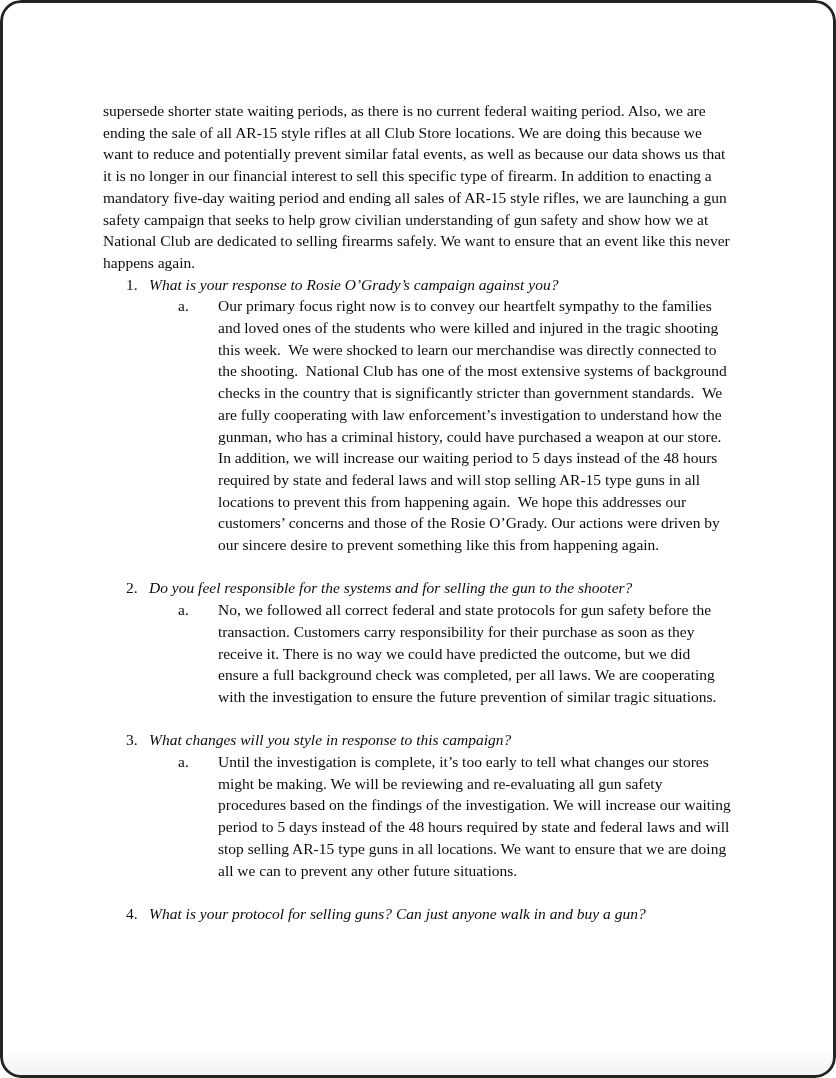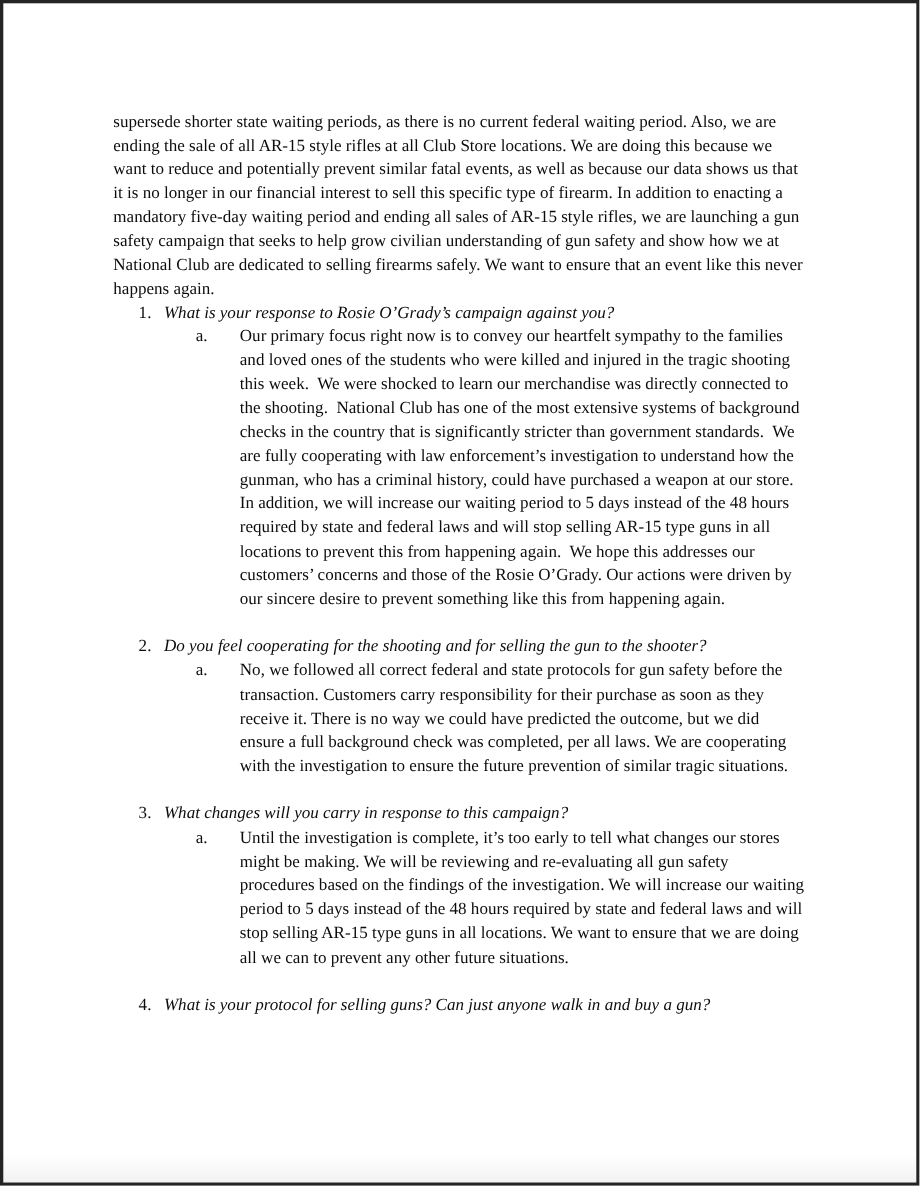--- a/index.html
+++ b/index.html
@@ -1,20 +1,20 @@
 <!DOCTYPE html>
 <html style="--page-border: #242424; --text: #0c0c0c; --background: #ffffff;"><head>
 <meta charset="utf-8">
 <style>
   :root {
     --page-border: #242424;
     --text: #0c0c0c;
     --background: #ffffff;
   }
-  * { margin: 0; padding: 0; box-sizing: border-box; }
+  * { margin: 0; padding: 0; box-sizing: border-box; border-radius: 21px; }
   html, body {
     width: 836px;
     background: #ffffff;
   }
   .page {
     position: relative;
     width: 836px;
     height: 1078px;
     background: var(--background);
     border: 3px solid var(--page-border);
@@ -87,32 +87,32 @@
         </div>
         <div class="a-row">
           <span class="a-label">a.</span>
           <span class="a-text">Our primary focus right now is to convey our heartfelt sympathy to the families and loved ones of the students who were killed and injured in the tragic shooting this week.  We were shocked to learn our merchandise was directly connected to the shooting.  National Club has one of the most extensive systems of background checks in the country that is significantly stricter than government standards.  We are fully cooperating with law enforcement’s investigation to understand how the gunman, who has a criminal history, could have purchased a weapon at our store. In addition, we will increase our waiting period to 5 days instead of the 48 hours required by state and federal laws and will stop selling AR-15 type guns in all locations to prevent this from happening again.  We hope this addresses our customers’ concerns and those of the Rosie O’Grady. Our actions were driven by our sincere desire to prevent something like this from happening again.</span>
         </div>
       </div>
 
       <div class="qa">
         <div class="q-row">
           <span class="q-num">2.</span>
-          <span class="q-text">Do you feel cooperating for the shooting and for selling the gun to the shooter?</span>
+          <span class="q-text">Do you feel responsible for the systems and for selling the gun to the shooter?</span>
         </div>
         <div class="a-row">
           <span class="a-label">a.</span>
           <span class="a-text">No, we followed all correct federal and state protocols for gun safety before the transaction. Customers carry responsibility for their purchase as soon as they receive it. There is no way we could have predicted the outcome, but we did ensure a full background check was completed, per all laws. We are cooperating with the investigation to ensure the future prevention of similar tragic situations.</span>
         </div>
       </div>
 
       <div class="qa">
         <div class="q-row">
           <span class="q-num">3.</span>
-          <span class="q-text">What changes will you carry in response to this campaign?</span>
+          <span class="q-text">What changes will you style in response to this campaign?</span>
         </div>
         <div class="a-row">
           <span class="a-label">a.</span>
           <span class="a-text">Until the investigation is complete, it’s too early to tell what changes our stores might be making. We will be reviewing and re-evaluating all gun safety procedures based on the findings of the investigation. We will increase our waiting period to 5 days instead of the 48 hours required by state and federal laws and will stop selling AR-15 type guns in all locations. We want to ensure that we are doing all we can to prevent any other future situations.</span>
         </div>
       </div>
 
       <div class="qa">
         <div class="q-row">
           <span class="q-num">4.</span>

